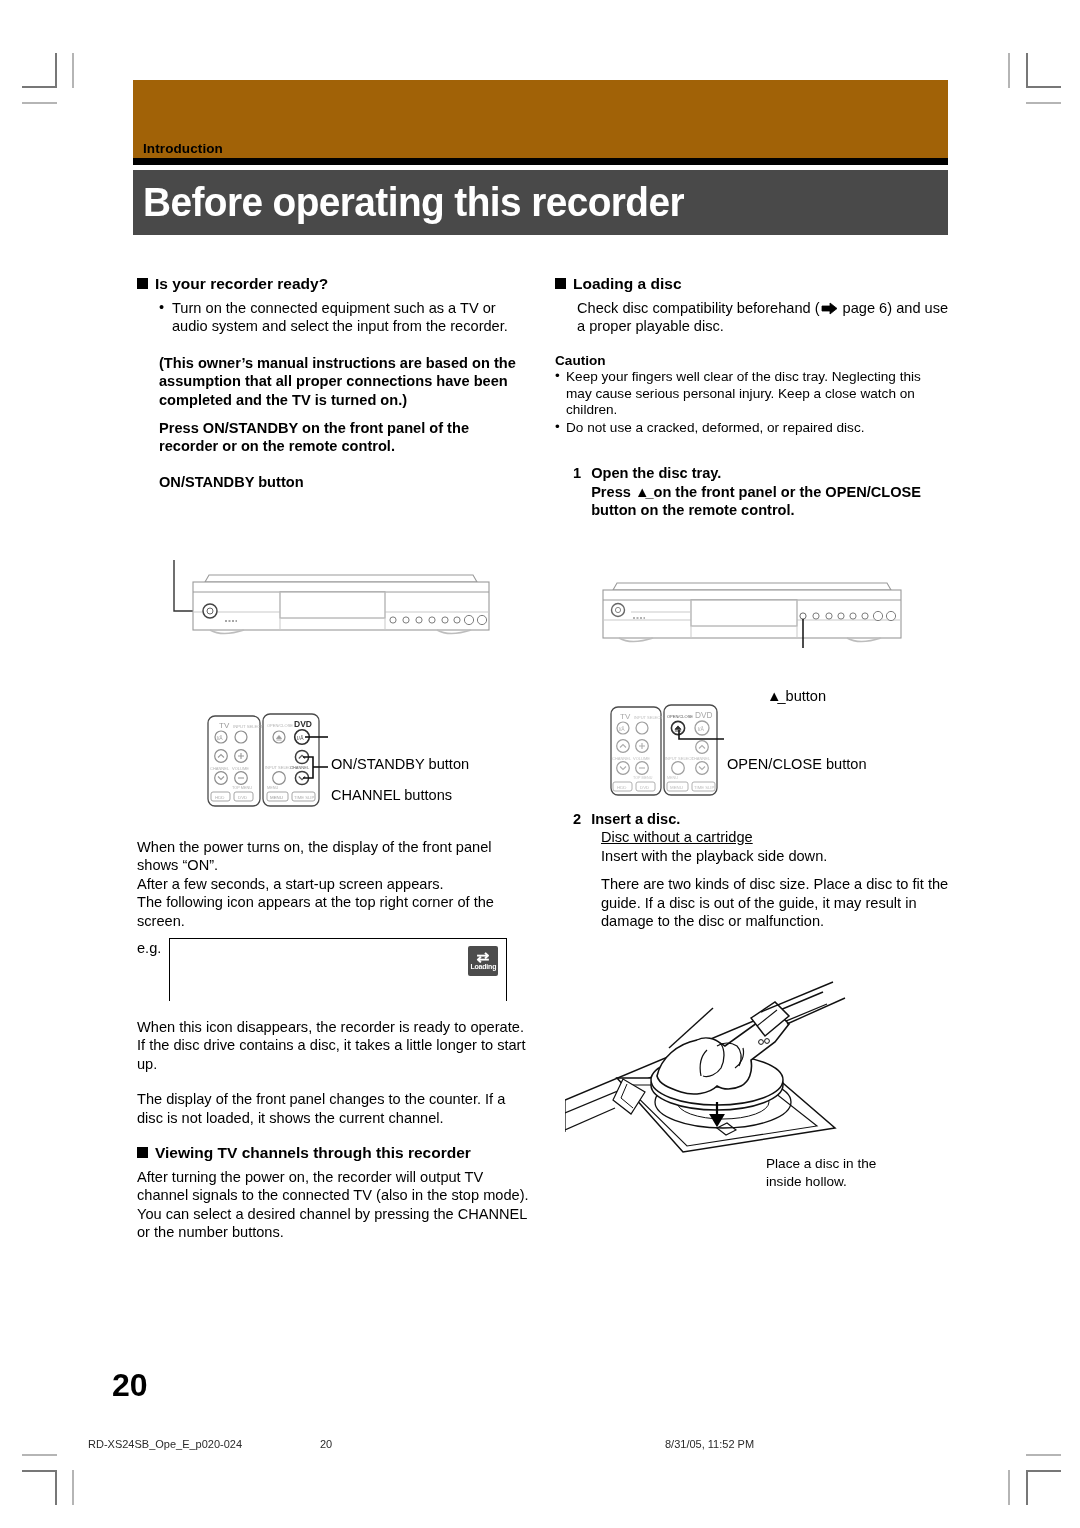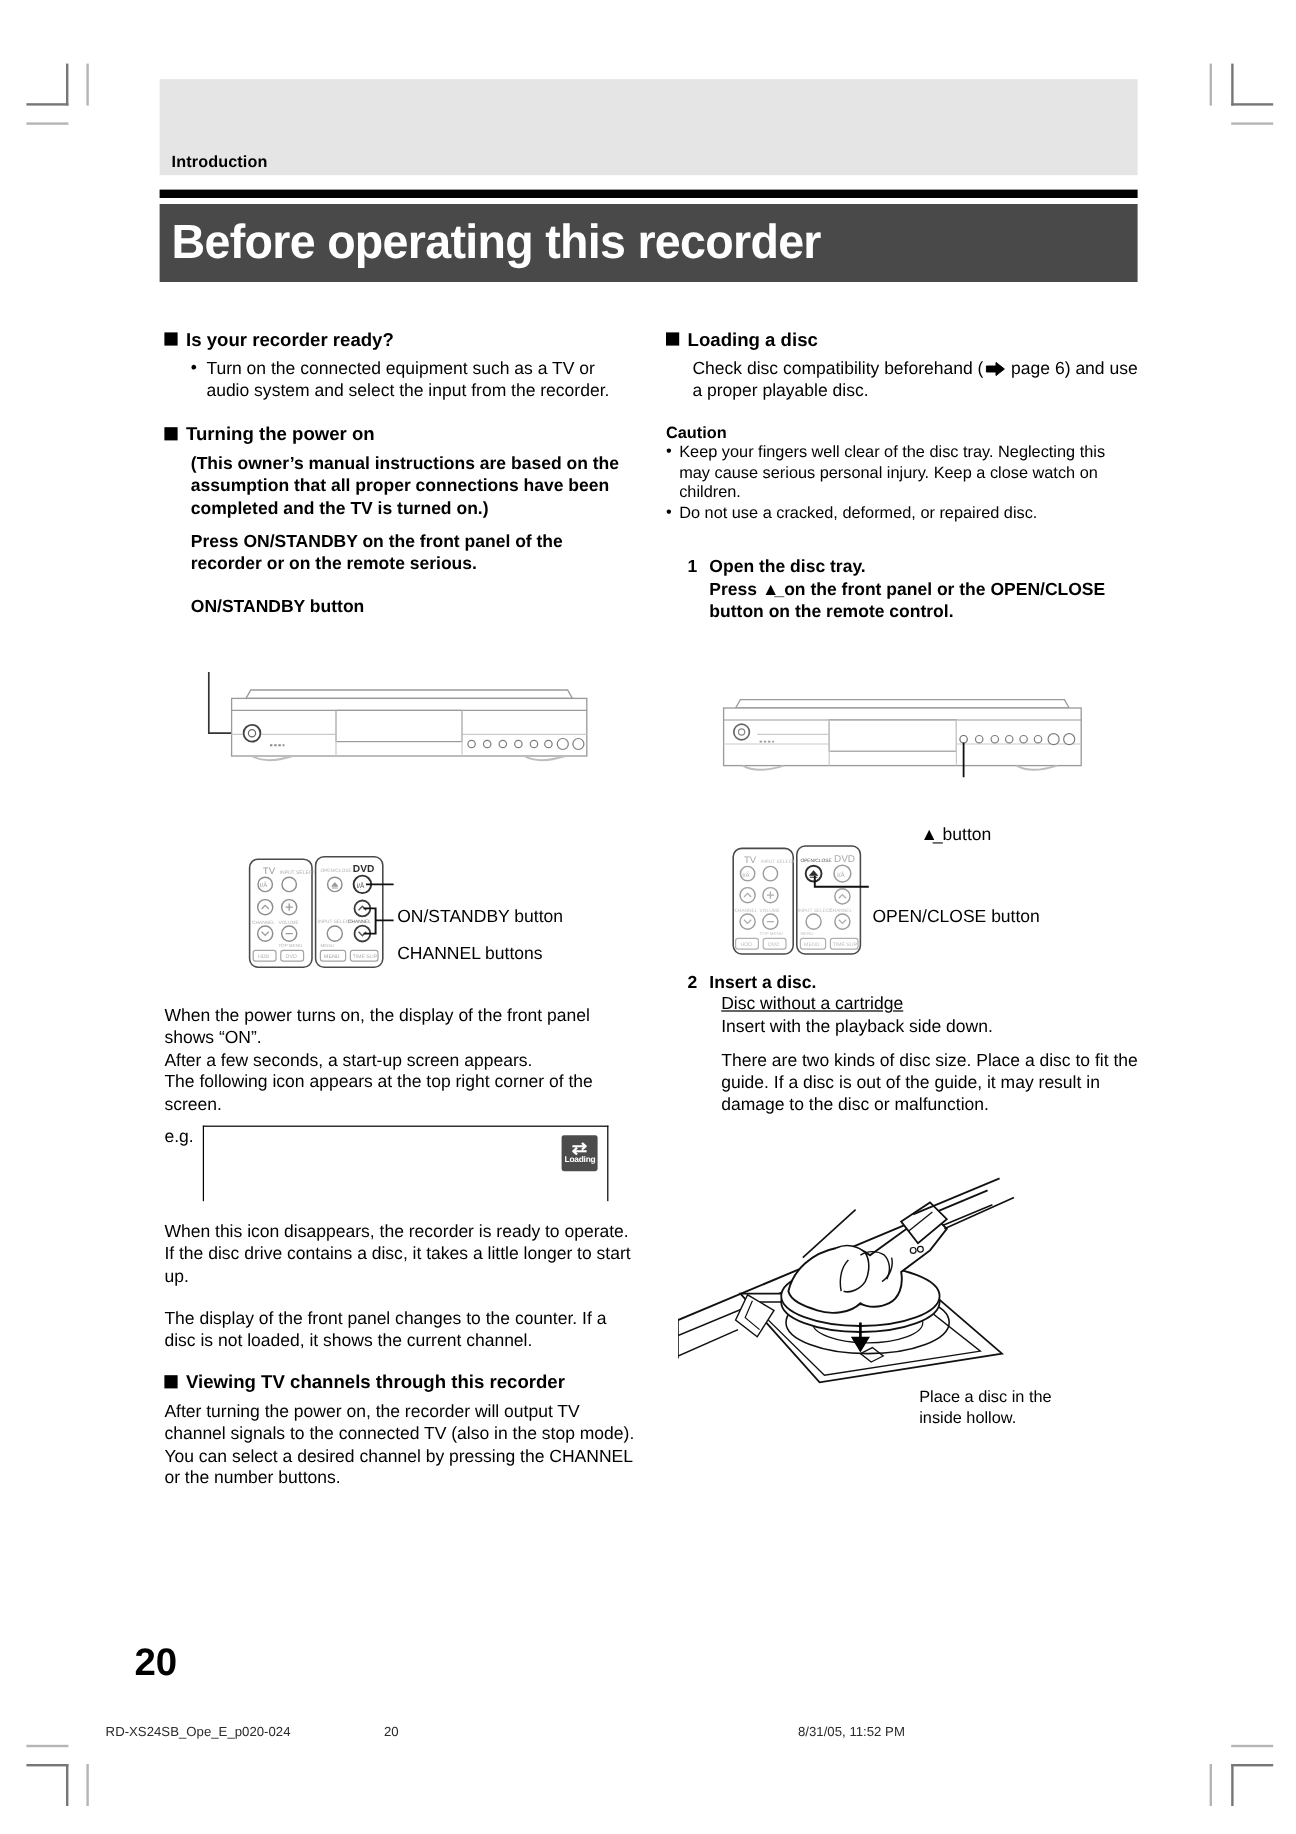--- a/index.html
+++ b/index.html
@@ -23,23 +23,23 @@
   
   .page {
     position: absolute;
     left: 0; top: 0;
     width: 1080px; height: 1528px;
   }
 
   
   .header-band {
     position: absolute;
-    left: 133px; top: 66px;
+    left: 133px; top: 80px;
     width: 815px; height: 80px;
-    background: #e5e5e5;
+    background: #a16207;
   }
   .header-band .intro {
     position: absolute;
     left: 10px; bottom: 4px;
     font-size: 13.5px;
     font-weight: bold;
     letter-spacing: 0.1px;
     color: #000;
   }
   .header-rule {
@@ -277,27 +277,23 @@
     <div class="sec-head">
       <span class="sq"></span>
       <span>Is your recorder ready?</span>
     </div>
     <ul class="bullets">
       <li>Turn on the connected equipment such as a TV or audio system and select the input from the recorder.</li>
     </ul>
 
     <div class="gap-m"></div>
 
-    <div class="sec-head">
-      <span class="sq"></span>
-      <span>Turning the power on</span>
-    </div>
     <p class="body indent bold">(This owner’s manual instructions are based on the assumption that all proper connections have been completed and the TV is turned on.)</p>
     <div class="gap-s"></div>
-    <p class="body indent bold">Press ON/STANDBY on the front panel of the recorder or on the remote serious.</p>
+    <p class="body indent bold">Press ON/STANDBY on the front panel of the recorder or on the remote control.</p>
 
     <div class="gap-m"></div>
     <p class="body indent bold">ON/STANDBY button</p>
   </div>
 
   <div class="illus" style="left:165px; top:560px;">
     <svg width="340" height="110" viewBox="0 0 340 110">
 
       <polyline points="9,0 9,51 42,51" fill="none" stroke="#333" stroke-width="1.4"></polyline>
 

